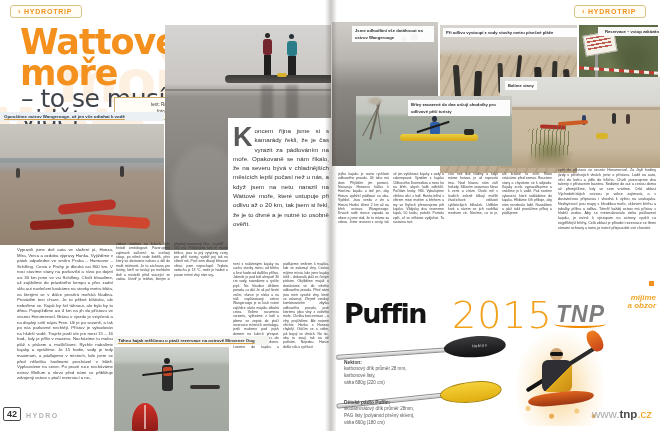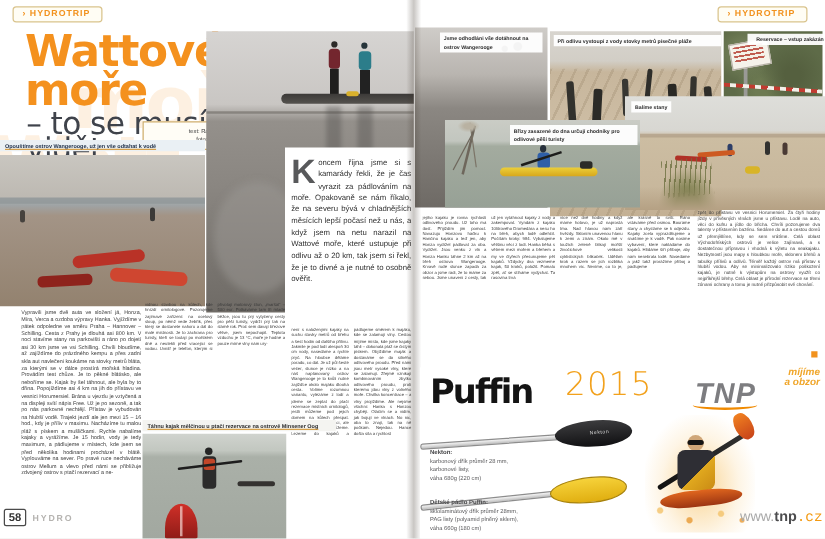--- a/index.html
+++ b/index.html
@@ -35,29 +35,29 @@
   
   .pagenum{border:1.5px solid #4a4a4a;border-radius:2px;font-size:9px;font-weight:bold;
            color:#333;padding:1px 3px;background:#fff;}
   .hydro{color:#b5b3b0;font-size:7px;font-weight:bold;letter-spacing:1.5px;}
   
   .photo{overflow:hidden;}
   .gutter{background:linear-gradient(90deg,rgba(0,0,0,0) 0%,rgba(60,50,40,.28) 50%,rgba(0,0,0,0) 100%);}
   
   .novinky{font-family:"DejaVu Sans",sans-serif;font-weight:bold;font-size:27px;
            letter-spacing:-1.5px;color:#141414;}
-  .year{font-family:"DejaVu Sans",sans-serif;font-weight:200;font-size:26px;
+  .year{font-family:"DejaVu Sans",sans-serif;font-weight:200;font-size:38px;
         letter-spacing:1px;color:#f2a11c;}
   .tnp{font-style:italic;font-weight:bold;font-size:23px;letter-spacing:1px;color:#7d7d80;}
   .tagline{font-style:italic;font-weight:bold;color:#f0a62a;font-size:8px;line-height:1.05;
            text-align:right;}
   .prod{font-size:4.6px;color:#58585a;line-height:1.55;white-space:pre-line;}
   .prodname{font-size:4.8px;color:#454547;font-weight:bold;}
   .url{font-size:11.5px;color:#a9a9a9;}
-  .url b{color:#4c4c4e;} .url i{font-style:normal;color:#f39a13;font-family:Liberation Mono, monospace;}
+  .url b{color:#4c4c4e;} .url i{font-style:normal;color:#f39a13;}
   .shaft{height:2.5px;background:linear-gradient(180deg,#f4f4f4,#bfbfbf);border:0.5px solid #8d8d8d;border-radius:2px;}
   .bladeN{background:linear-gradient(180deg,#3c3c3e,#101012);border-radius:55% 45% 45% 55%/50% 50% 50% 50%;}
   .bladeP{background:linear-gradient(180deg,#f6d23a,#e0ae10);border:0.5px solid #a8830d;border-radius:55% 45% 45% 55%/50% 50% 50% 50%;}
 </style>
 </head>
 <body>
 
 <div id="spread">
 
   <div class="abs watermark" style="left:-6px;top:96px;">Watt</div>
@@ -122,21 +122,21 @@
               background:linear-gradient(180deg,#d0d3ce 0%,#c2c7c0 16%,#aab0a8 22%,#a2a8a0 100%);">
     <div class="abs" style="left:48px;top:18px;width:11px;height:26px;background:#2b2b2b;border-radius:3px;"></div>
     <div class="abs" style="left:49px;top:20px;width:9px;height:9px;background:#c24629;border-radius:2px;"></div>
     <div class="abs" style="left:50px;top:11px;width:6px;height:6px;background:#242424;border-radius:50%;"></div>
     <div class="abs" style="left:28px;top:24px;width:52px;height:2px;background:#1e1e1e;transform:rotate(-7deg);border-radius:1px;"></div>
     <div class="abs" style="left:76px;top:38px;width:30px;height:4px;background:#343230;border-radius:2px;"></div>
     <div class="abs" style="left:18px;top:56px;width:26px;height:28px;background:linear-gradient(180deg,#d03028,#8f1c18);border-radius:50% 50% 10% 10%/70% 70% 5% 5%;"></div>
     <div class="abs" style="left:30px;top:58px;width:1.5px;height:24px;background:#f2d6d2;opacity:.7;"></div>
   </div>
 
-  <div class="abs pagenum" style="left:3px;top:407px;">58</div>
+  <div class="abs pagenum" style="left:3px;top:407px;">42</div>
   <div class="abs hydro" style="left:26px;top:412px;">HYDRO</div>
 
   <div class="abs gutter" style="left:325px;top:0;width:12px;height:431px;"></div>
 
   <div class="abs tag" style="left:574px;top:5px;">› HYDROTRIP</div>
 
   <div class="abs photo" style="left:440px;top:25px;width:137px;height:148px;
               background:linear-gradient(180deg,#d8d5cf 0%,#d2cec6 16%,#c7b69c 22%,#cfbfa6 58%,#c3b094 100%);">
     <div class="abs" style="left:0;top:30px;width:137px;height:118px;opacity:.25;
          background:repeating-linear-gradient(115deg,#8f7c5f 0 2px,transparent 2px 9px);"></div>

